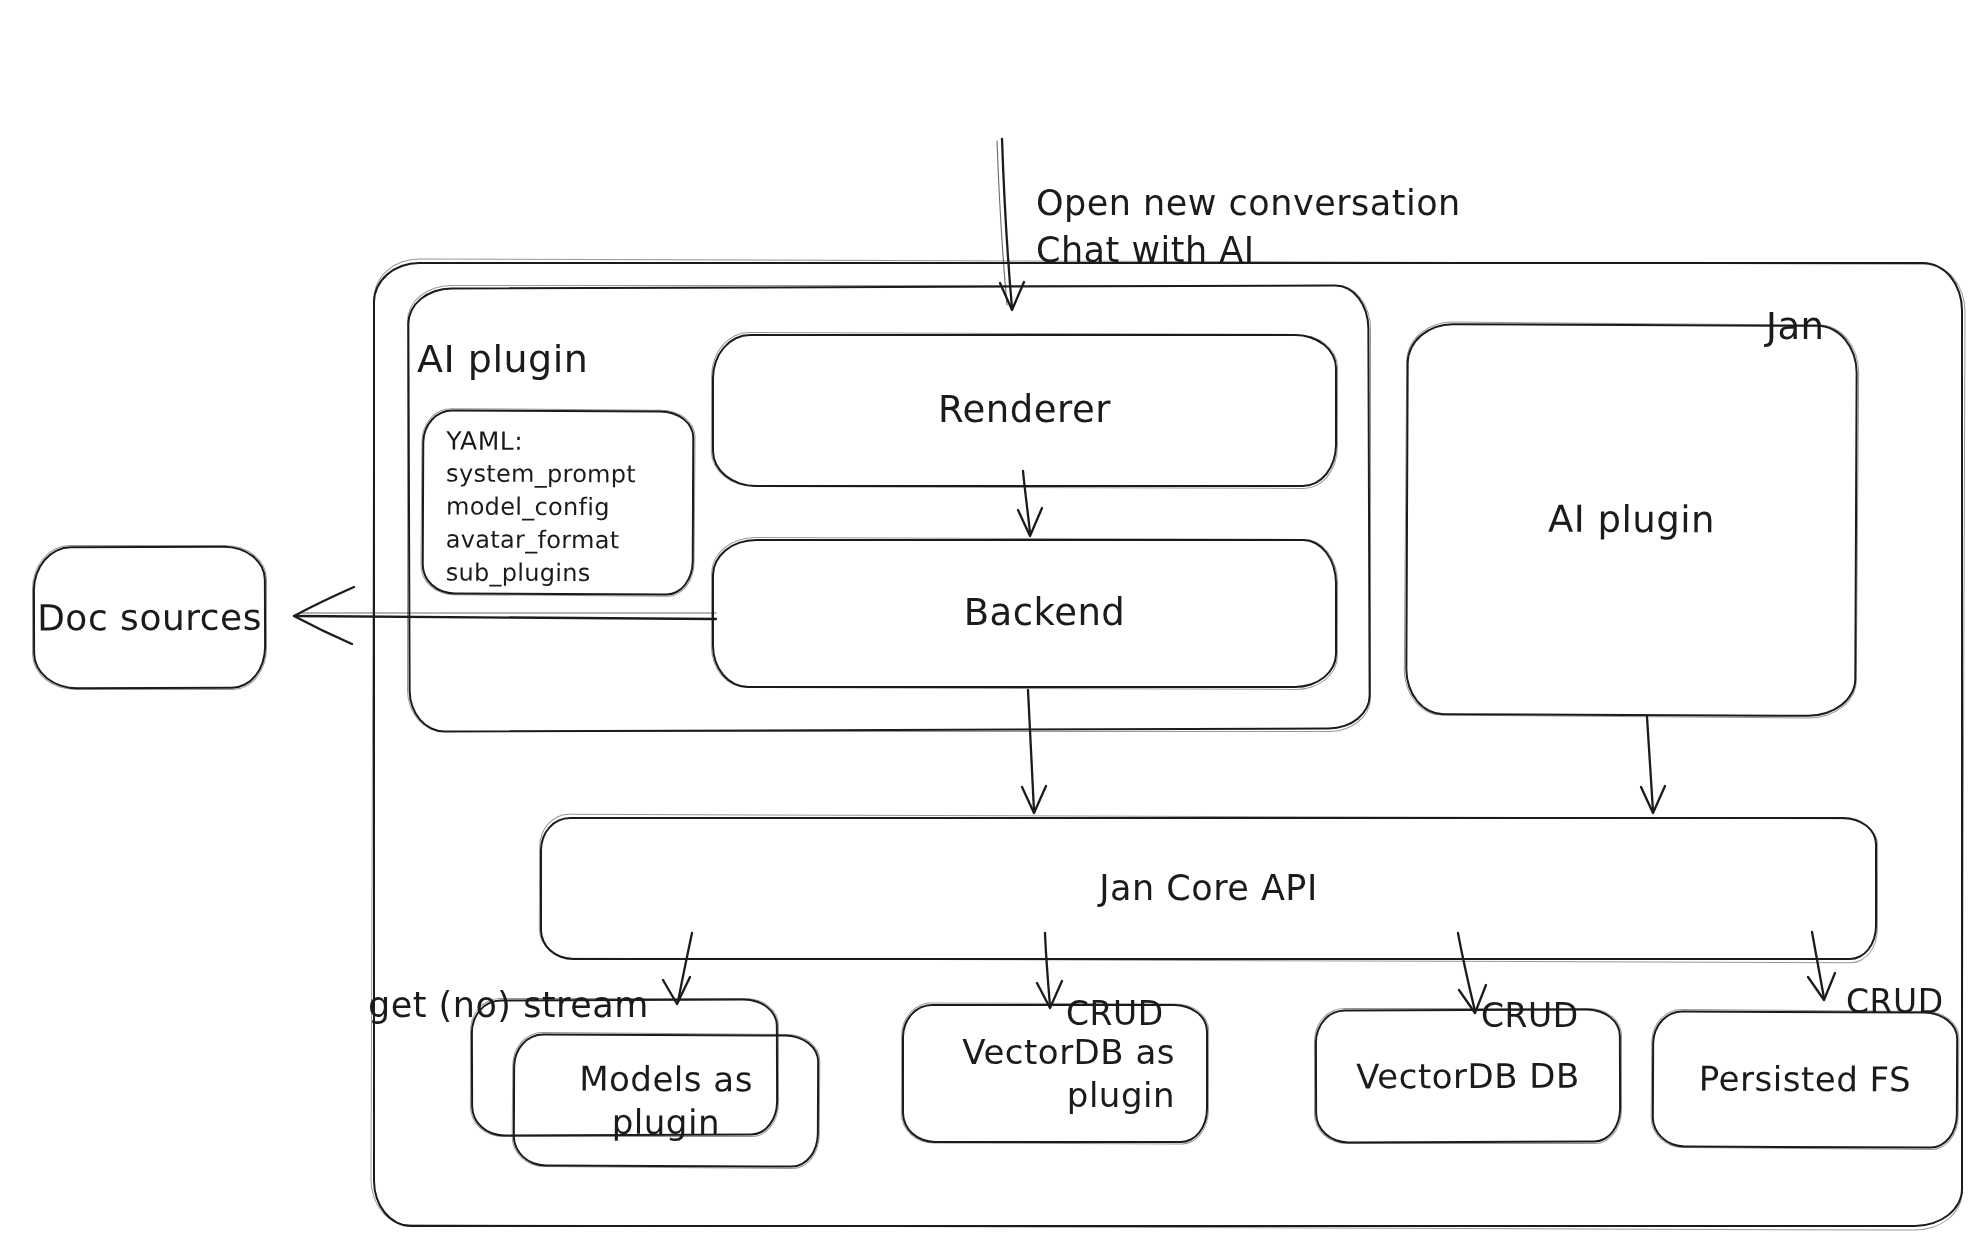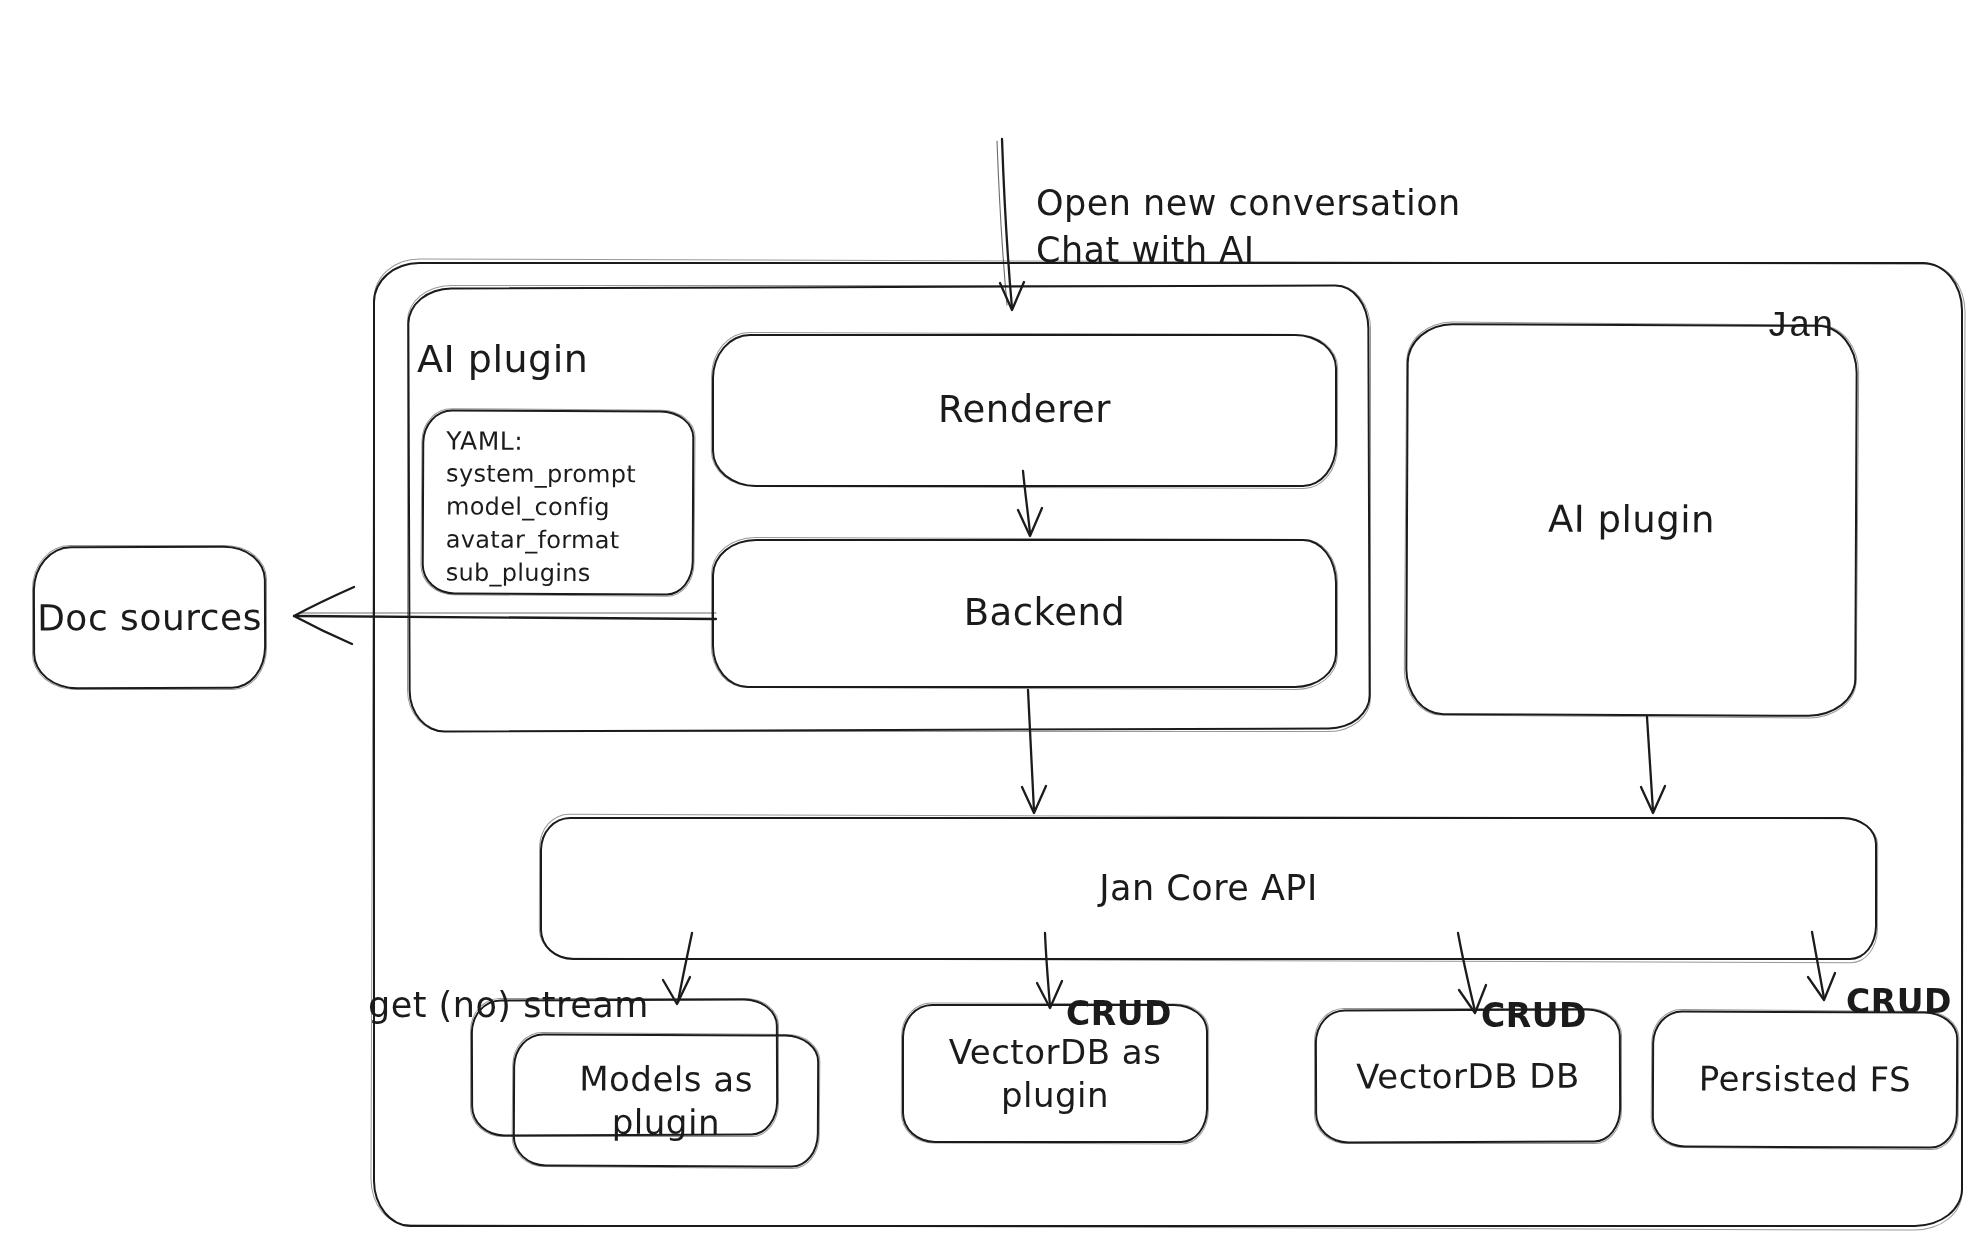--- a/index.html
+++ b/index.html
@@ -35,21 +35,21 @@
   .r2 { border-radius: 44px 34px 42px 36px / 36px 44px 34px 42px; }
   .r3 { border-radius: 30px 34px 27px 33px / 33px 27px 34px 30px; }
   .r4 { border-radius: 46px 40px 48px 38px / 40px 48px 38px 46px; }
   .tl { transform: rotate(-0.2deg); }
   .tr { transform: rotate(0.25deg); }
 
   .lbl { letter-spacing: .5px; line-height: 1.25; }
   .f37 { font-size: 37px; }
   .f35 { font-size: 35px; }
   .f34 { font-size: 34px; }
-  .f33 { font-size: 33px; font-weight: bold; }
+  .f33 { font-size: 33px; }
 
   .floating-label {
     position: absolute;
     letter-spacing: .5px;
     white-space: pre-line;
     line-height: 1.34;
     margin-top: 30px;
   }
   .yaml-body {
     font-size: 24px;
@@ -59,21 +59,21 @@
   }
   .yaml-heading { font-size: 25px; line-height: 33px; letter-spacing: .5px; }
   svg.wires { position: absolute; inset: 0; pointer-events: none; }
 </style>
 </head>
 <body>
 
 <div class="canvas">
 
   <div class="node r4" style="left:373px; top:262px; width:1590px; height:965px;"></div>
-  <div class="floating-label f37" style="left:1766px; top:272px;font-family:Liberation Mono, monospace;">Jan</div>
+  <div class="floating-label f37" style="left:1766px; top:272px;">Jan</div>
 
   <div class="node r2 tl" style="left:408px; top:286px; width:962px; height:445px;"></div>
   <div class="floating-label" style="left:417px; top:304px; font-size:38px;">AI plugin</div>
 
   <div class="node r3 tr" style="left:422px; top:410px; width:272px; height:185px; padding:13px 10px 0 22px; text-align:left;">
     <div class="yaml-heading">YAML:</div>
     <div class="yaml-body">system_prompt
 model_config
 avatar_format
 sub_plugins</div>
@@ -98,21 +98,21 @@
   <div class="node r3 cell" style="left:540px; top:817px; width:1337px; height:143px;">
     <span class="lbl f35">Jan Core API</span>
   </div>
 
   <div class="node r3 tl" style="left:471px; top:999px; width:307px; height:137px;"></div>
   <div class="node r3 cell tr" style="left:513px; top:1034px; width:306px; height:133px;">
     <span class="lbl f34" style="width:200px;">Models as plugin</span>
   </div>
 
   <div class="node r3 cell" style="left:902px; top:1004px; width:306px; height:139px;">
-    <span class="lbl f34" style="width:240px;">VectorDB as plugin</span>
+    <span class="lbl f34" style="width:240px;text-align:right;">VectorDB as plugin</span>
   </div>
 
   <div class="node r3 cell tl" style="left:1315px; top:1009px; width:306px; height:134px;">
     <span class="lbl f34">VectorDB DB</span>
   </div>
 
   <div class="node r3 cell tr" style="left:1652px; top:1011px; width:306px; height:137px;">
     <span class="lbl f34">Persisted FS</span>
   </div>
 

